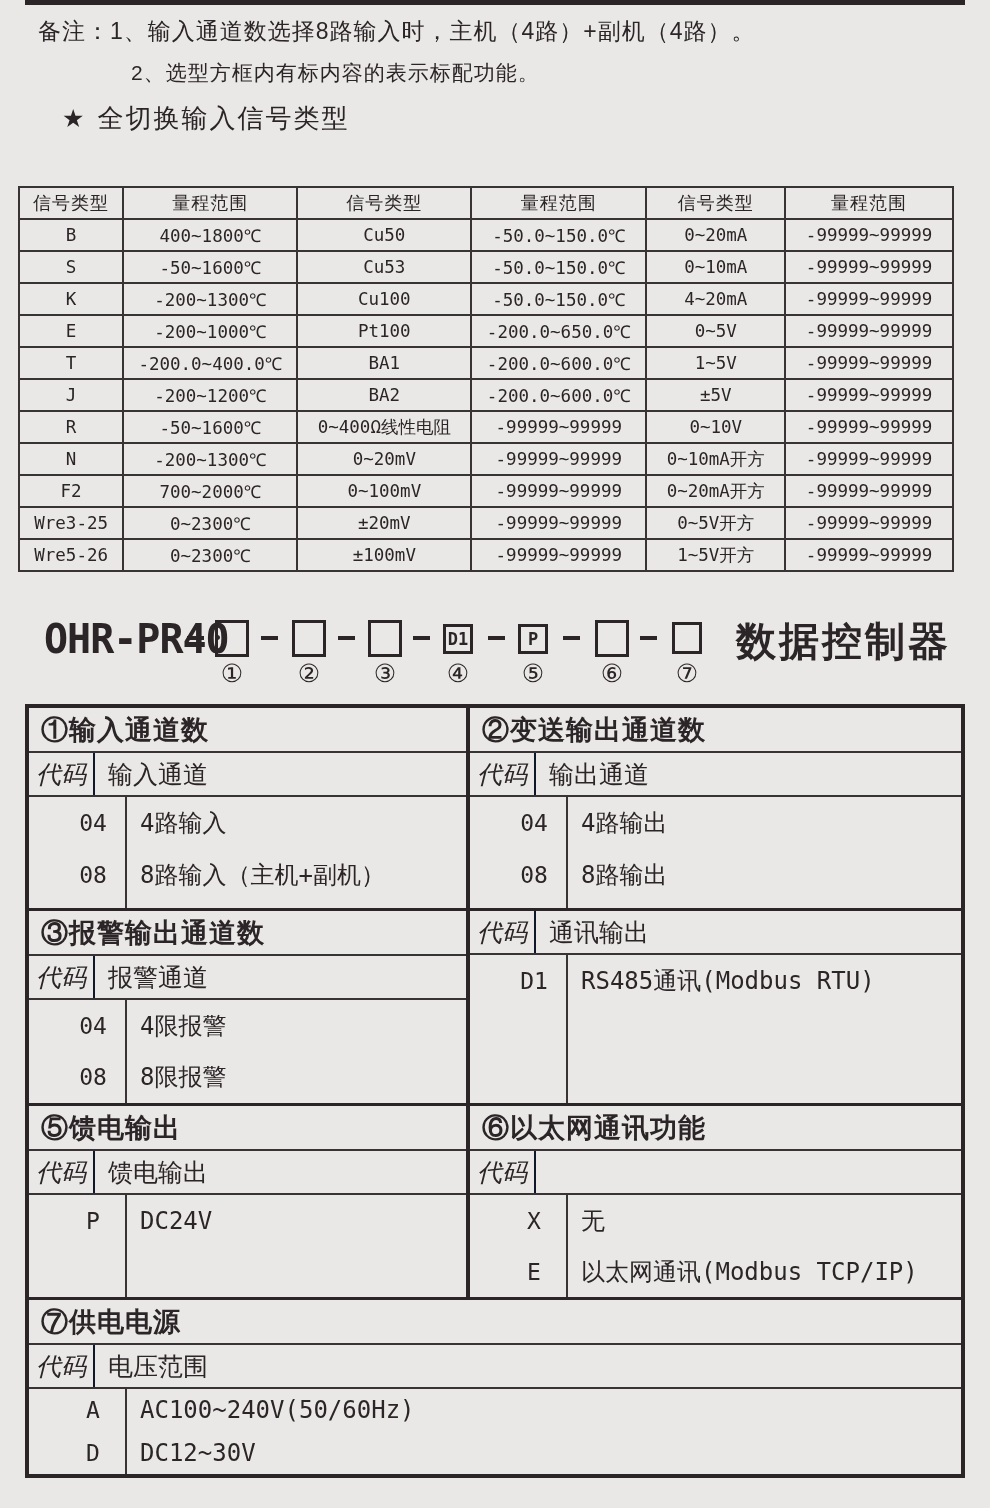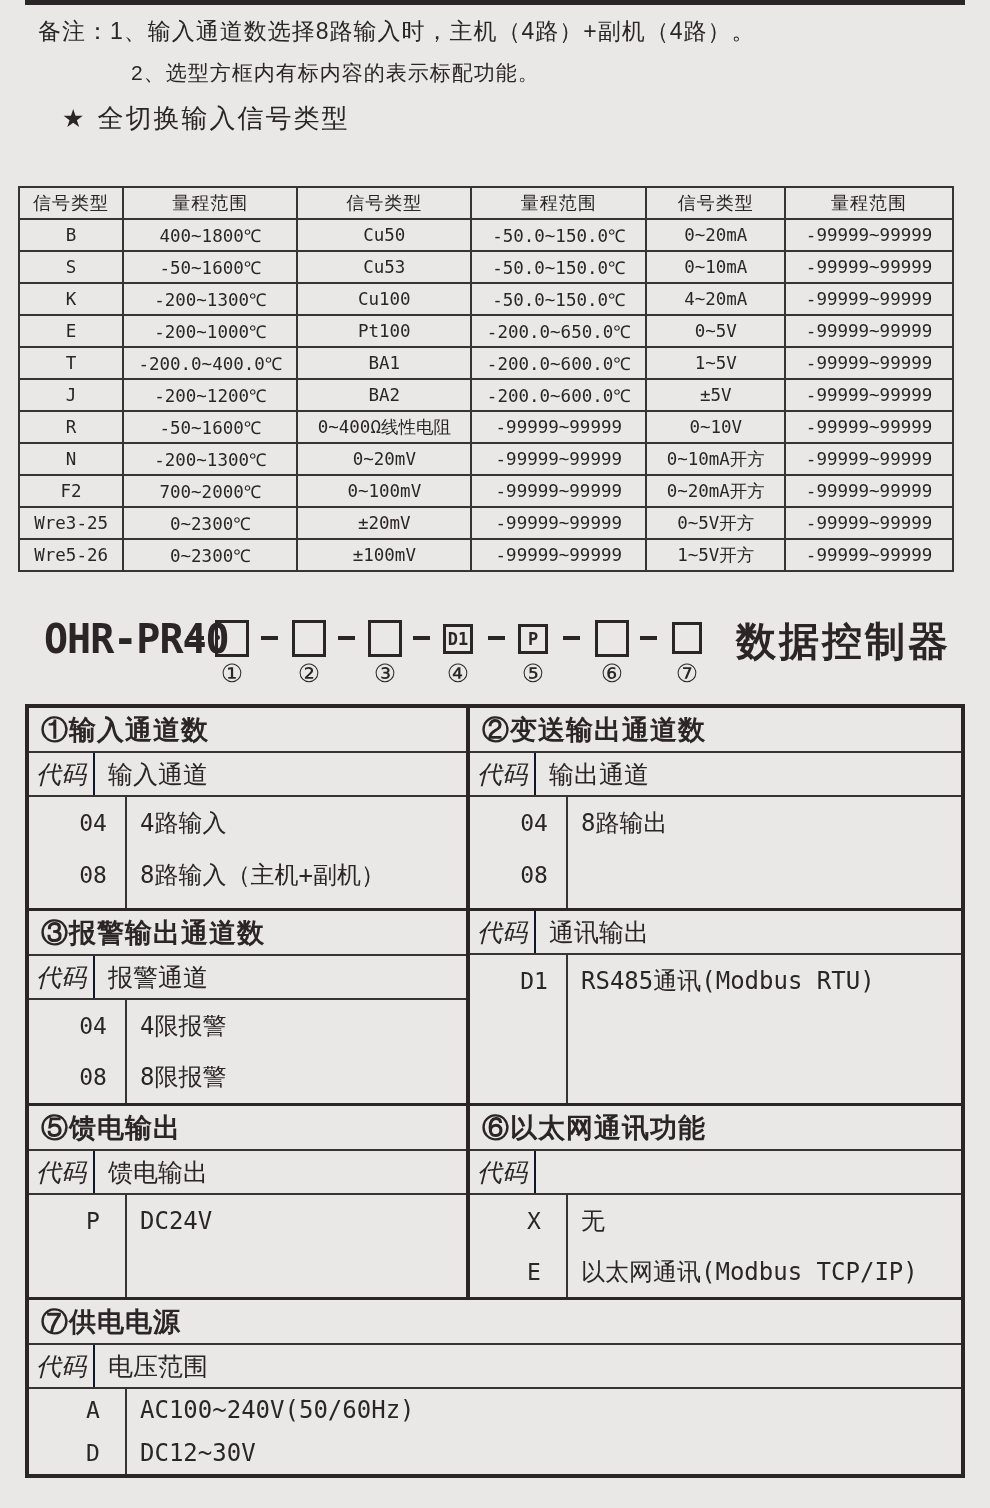--- a/index.html
+++ b/index.html
@@ -233,20 +233,21 @@
         <div class="sub-head">
           <div class="code-h">代码</div>
           <div class="desc-h">输出通道</div>
         </div>
         <div class="sub-body">
           <div class="body-codes">
             <div class="ccell">04</div>
             <div class="ccell">08</div>
           </div>
           <div class="body-descs">
+            <div class="dcell">4路输出</div>
             <div class="dcell">8路输出</div>
           </div>
         </div>
       </div>
     </div>
   </div>
 
   <div id="secB" class="sel-row sep">
     <div class="half-left">
       <div class="sub">

